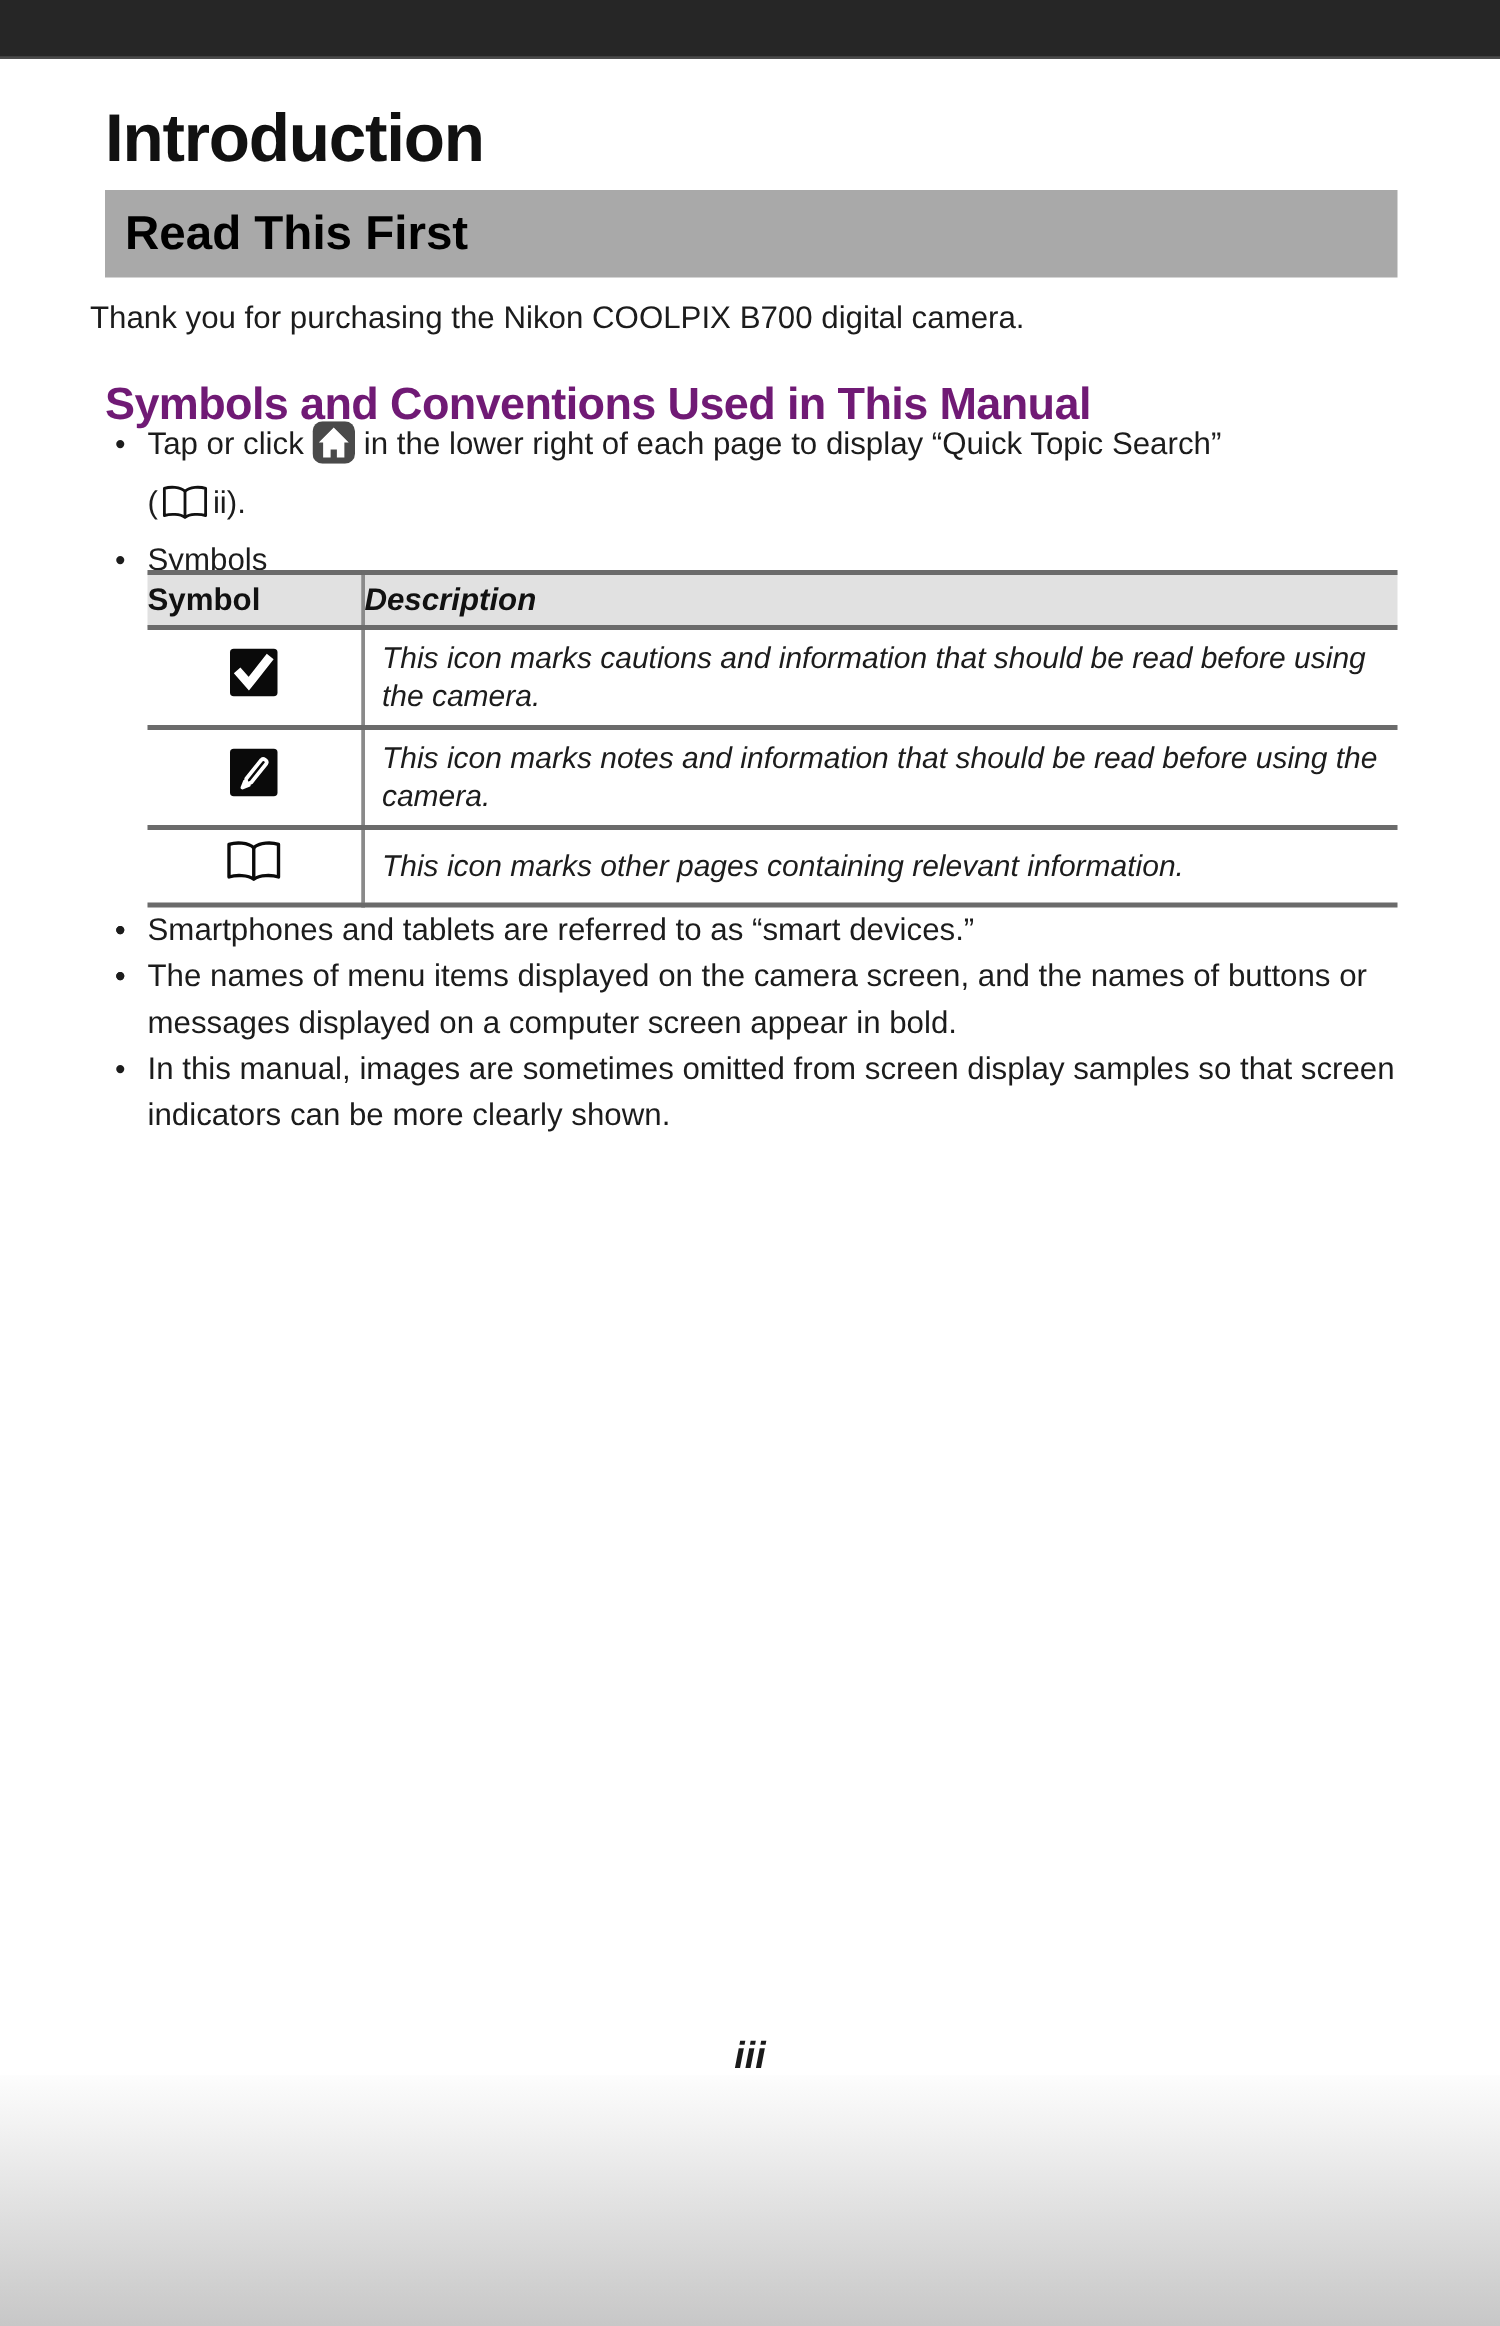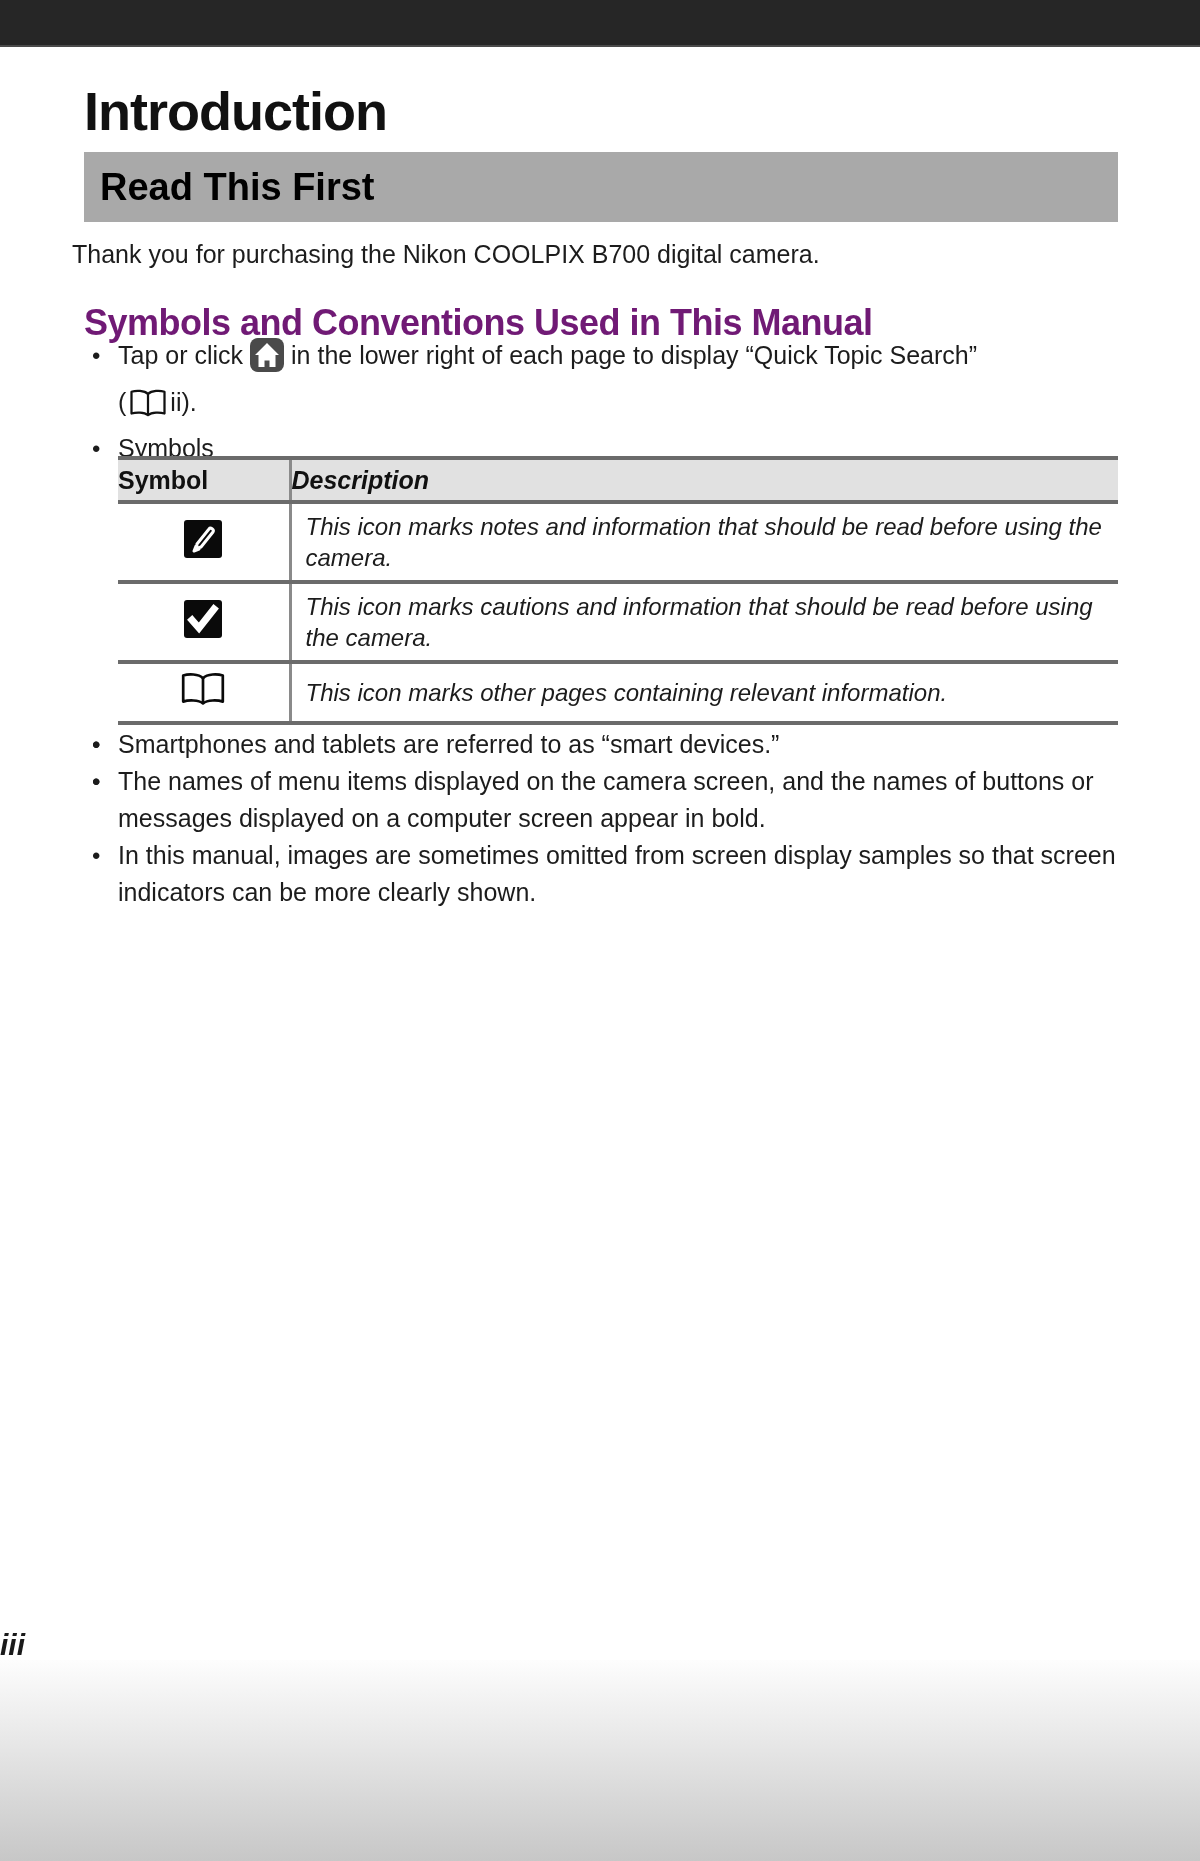--- a/index.html
+++ b/index.html
@@ -37,21 +37,21 @@
   .symbol-table col.c1{width:172px;}
   .symbol-table tr{border-bottom:4px solid #6b6b6b;}
   .symbol-table tr.head{border-top:4px solid #6b6b6b;}
   .symbol-table th{background:#e1e1e1;font-size:25px;font-weight:bold;color:#111;
     height:40px;text-align:left;padding:0;}
   .symbol-table td{font-size:24px;line-height:31px;color:#1c1c1c;
     padding:7px 14px;vertical-align:middle;}
   .symbol-table td.sym{text-align:center;padding:7px 0;}
   .symbol-table th.desc,.symbol-table td.desc{border-left:3px solid #8a8a8a;font-style:italic;}
   
-  .page-num{position:absolute;left:0;top:1628px;width:1200px;text-align:left;
+  .page-num{position:absolute;left:0;top:1628px;width:1200px;text-align:center;
     font-size:30px;font-style:italic;font-weight:bold;color:#1a1a1a;}
   
   .footer{position:absolute;left:0;top:1660px;width:1200px;height:201px;
     background:linear-gradient(180deg,#fdfdfd 0%,#e5e5e5 45%,#c7c7c7 100%);}
 </style>
 </head>
 <body>
 
 <div class="topbar"></div>
 
@@ -92,30 +92,30 @@
       <col>
     </colgroup>
   <tbody>
       <tr class="head">
     <th>Symbol</th>
     <th class="desc">Description</th>
   </tr>
   <tr>
     <td class="sym"><svg width="40" height="40" viewBox="0 0 40 40">
             <rect x="1" y="1" width="38" height="38" rx="3" fill="#0a0a0a"></rect>
-            <path fill="none" stroke="#fff" stroke-width="3" stroke-linejoin="round" d="M13 27 L11 32 L16 30 Z M14 25 L26 10 C27.5 8 31.5 10.5 30 13 L18 28 L13.5 29.5 Z"></path>
+            <path fill="none" stroke="#fff" stroke-width="7" stroke-linecap="square" d="M9 21 L16 29 L31 10"></path>
           </svg></td>
-    <td class="desc">This icon marks notes and information that should be read before using the camera.</td>
+    <td class="desc">This icon marks cautions and information that should be read before using the camera.</td>
   </tr>
   <tr>
     <td class="sym"><svg width="40" height="40" viewBox="0 0 40 40">
             <rect x="1" y="1" width="38" height="38" rx="3" fill="#0a0a0a"></rect>
-            <path fill="none" stroke="#fff" stroke-width="7" stroke-linecap="square" d="M9 21 L16 29 L31 10"></path>
+            <path fill="none" stroke="#fff" stroke-width="3" stroke-linejoin="round" d="M13 27 L11 32 L16 30 Z M14 25 L26 10 C27.5 8 31.5 10.5 30 13 L18 28 L13.5 29.5 Z"></path>
           </svg></td>
-    <td class="desc">This icon marks cautions and information that should be read before using the camera.</td>
+    <td class="desc">This icon marks notes and information that should be read before using the camera.</td>
   </tr>
   <tr>
     <td class="sym"><svg width="48" height="36" viewBox="0 0 52 40">
             <path fill="none" stroke="#0a0a0a" stroke-width="3" stroke-linejoin="round" d="M26 8 C21 3 10 3 4 5 L4 34 C10 32 21 32 26 36 C31 32 42 32 48 34 L48 5 C42 3 31 3 26 8 Z"></path>
             <path fill="none" stroke="#0a0a0a" stroke-width="3" d="M26 8 L26 36"></path>
           </svg></td>
     <td class="desc">This icon marks other pages containing relevant information.</td>
   </tr>
 </tbody>
   </table>

